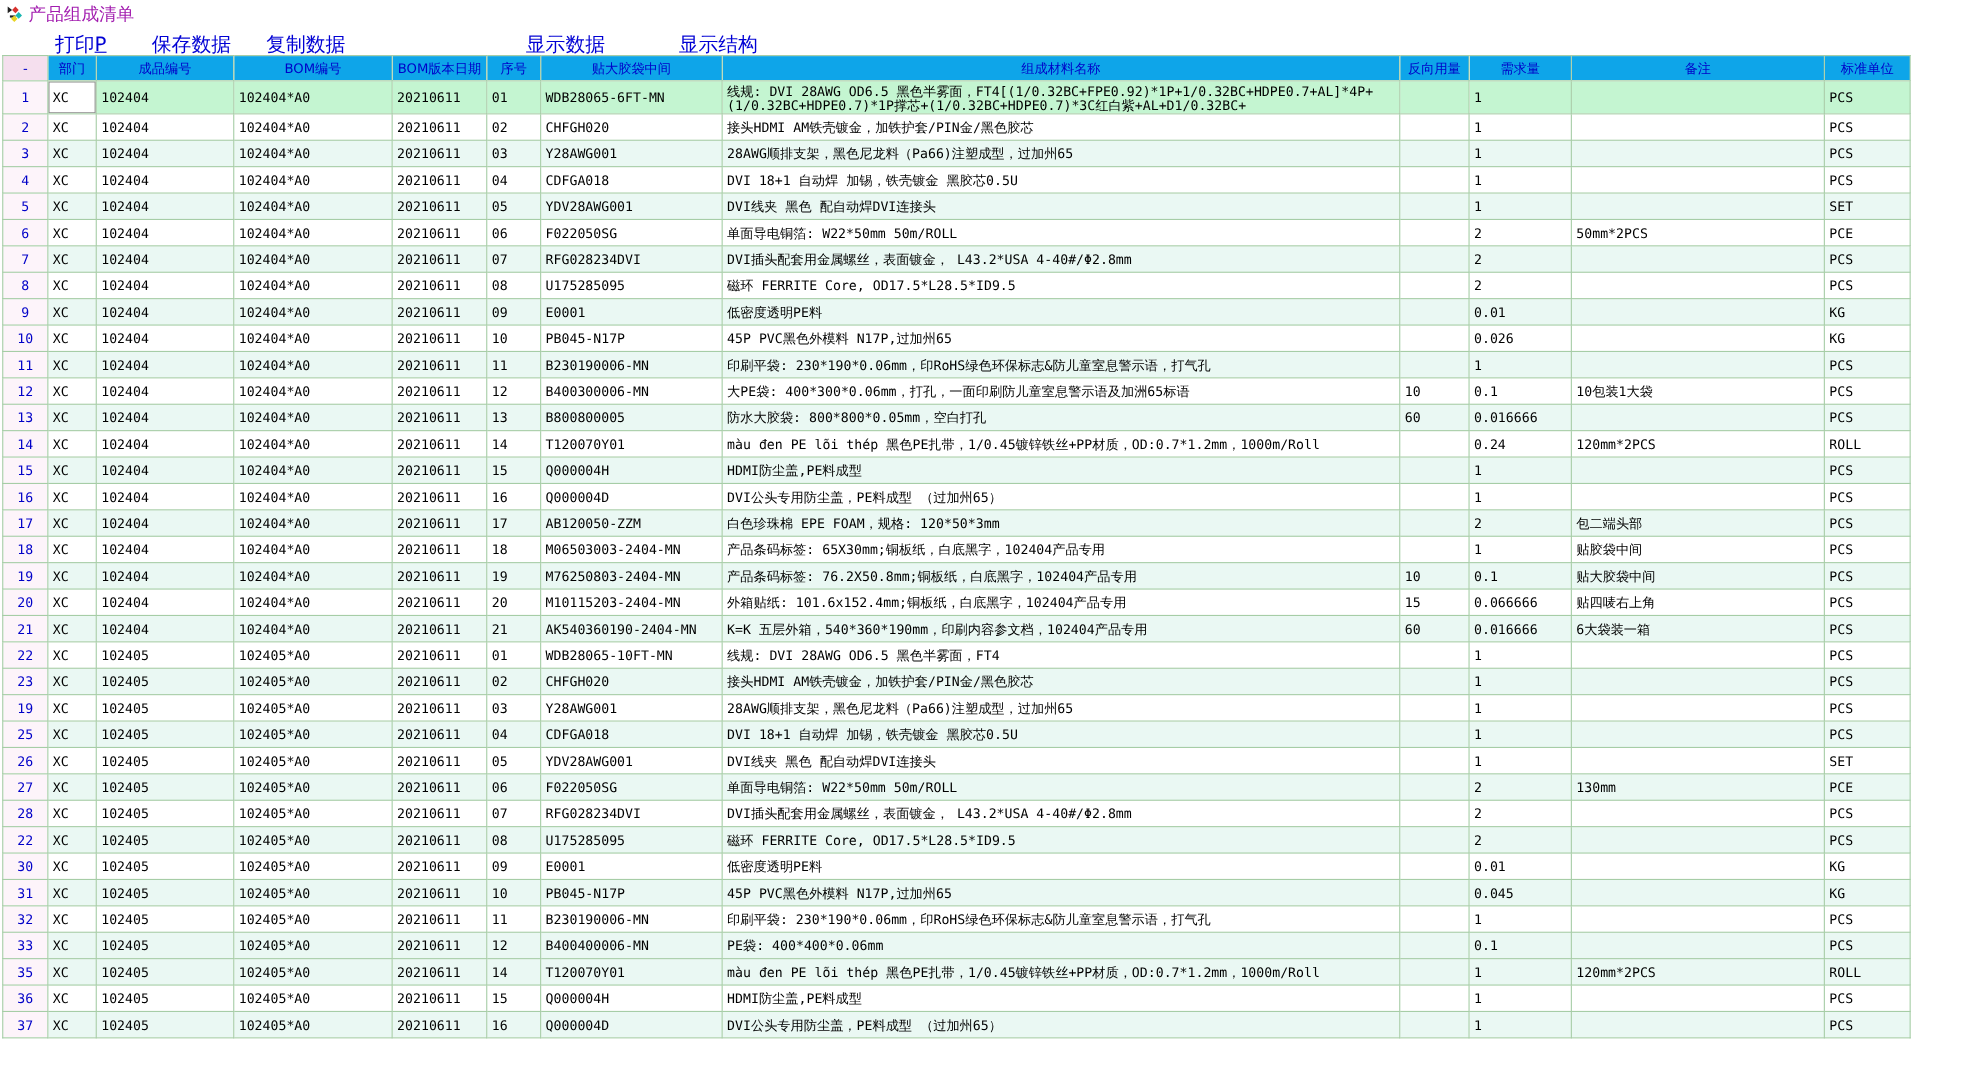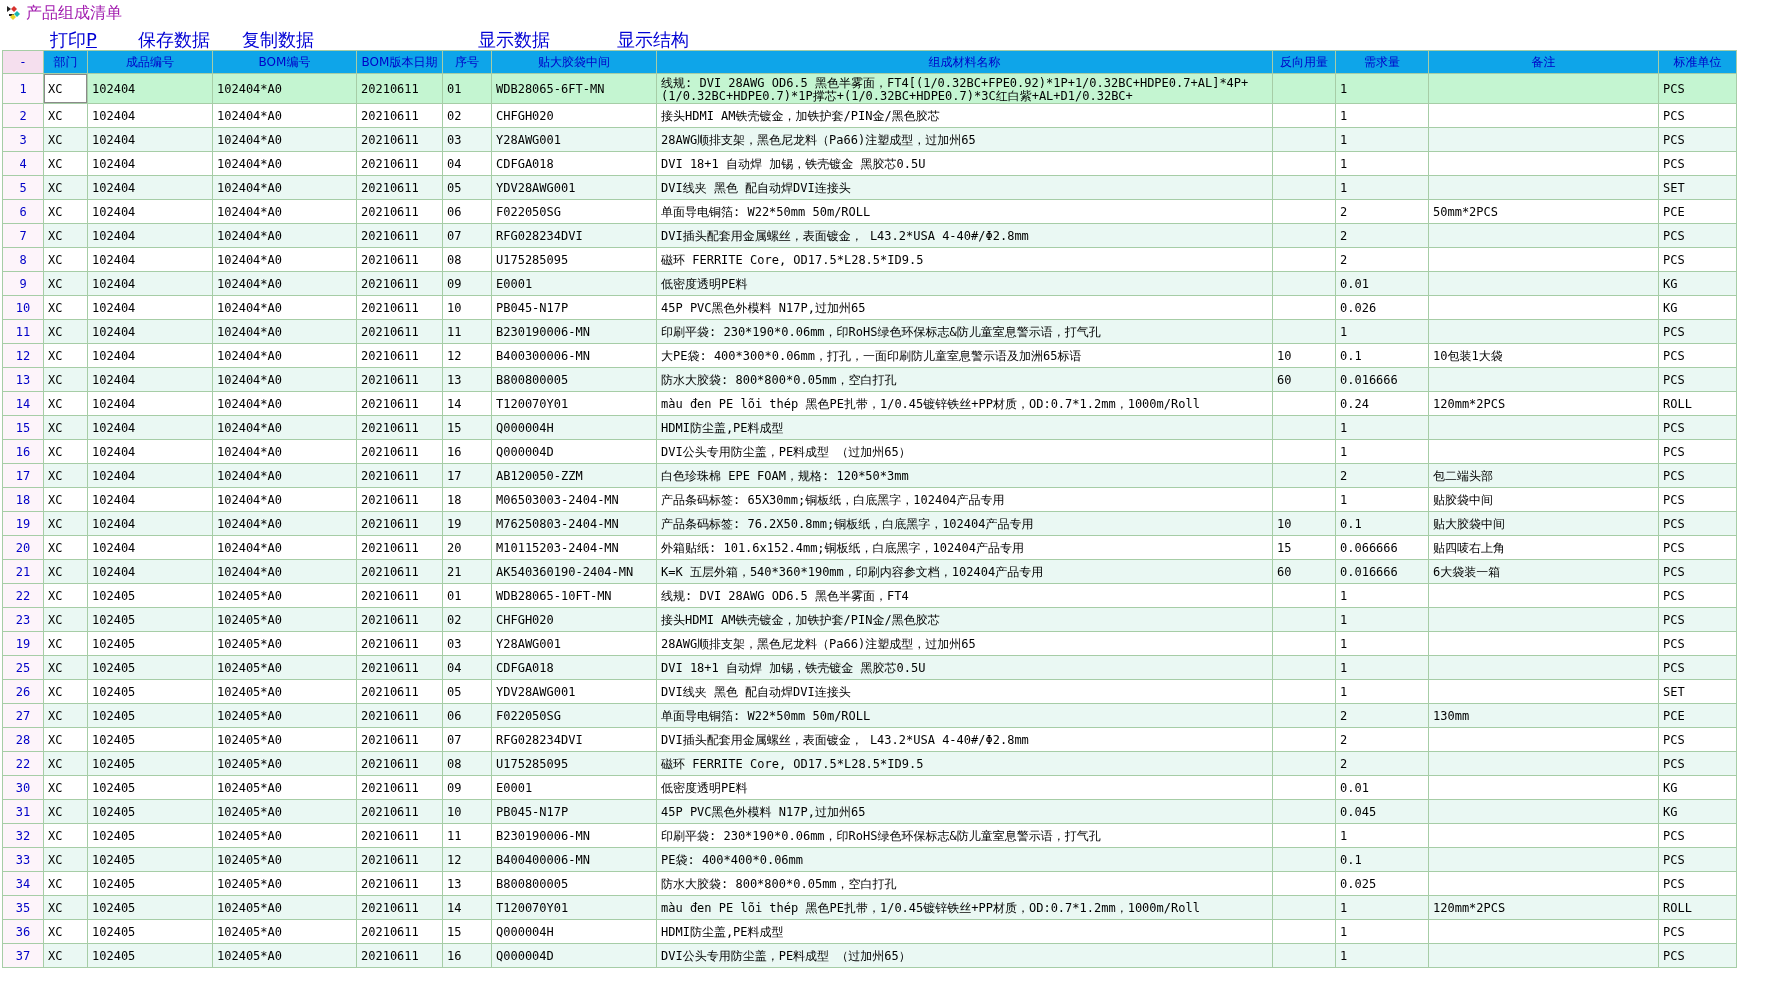--- a/index.html
+++ b/index.html
@@ -560,34 +560,20 @@
         <td>102405*A0</td>
         <td>20210611</td>
         <td>12</td>
         <td>B400400006-MN</td>
         <td>PE袋: 400*400*0.06mm</td>
         <td></td>
         <td>0.1</td>
         <td></td>
         <td>PCS</td>
       </tr>
-      <tr>
-        <td class="rowhdr">34</td>
-        <td>XC</td>
-        <td>102405</td>
-        <td>102405*A0</td>
-        <td>20210611</td>
-        <td>13</td>
-        <td>B800800005</td>
-        <td>防水大胶袋: 800*800*0.05mm，空白打孔</td>
-        <td></td>
-        <td>0.025</td>
-        <td></td>
-        <td>PCS</td>
-      </tr>
       <tr class="alt">
         <td class="rowhdr">35</td>
         <td>XC</td>
         <td>102405</td>
         <td>102405*A0</td>
         <td>20210611</td>
         <td>14</td>
         <td>T120070Y01</td>
         <td>màu đen PE lõi thép 黑色PE扎带，1/0.45镀锌铁丝+PP材质，OD:0.7*1.2mm，1000m/Roll</td>
         <td></td>

